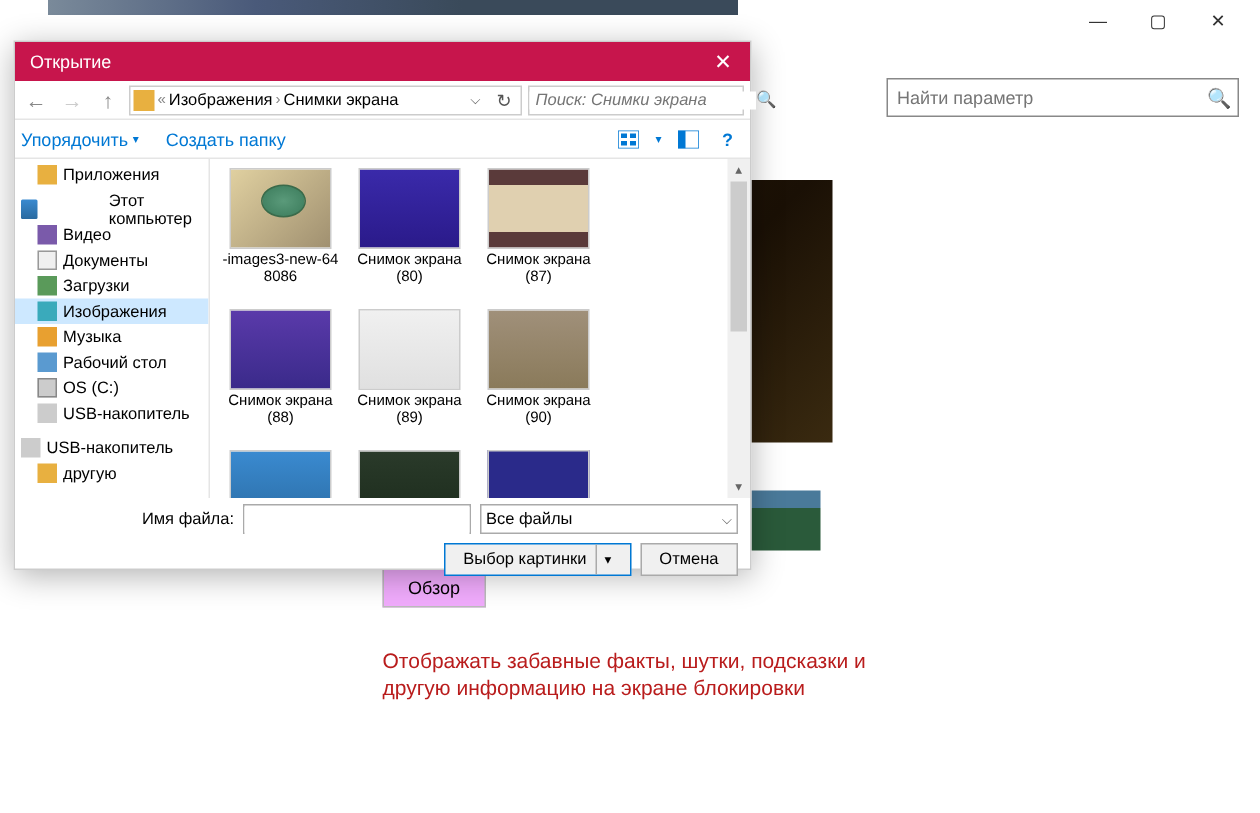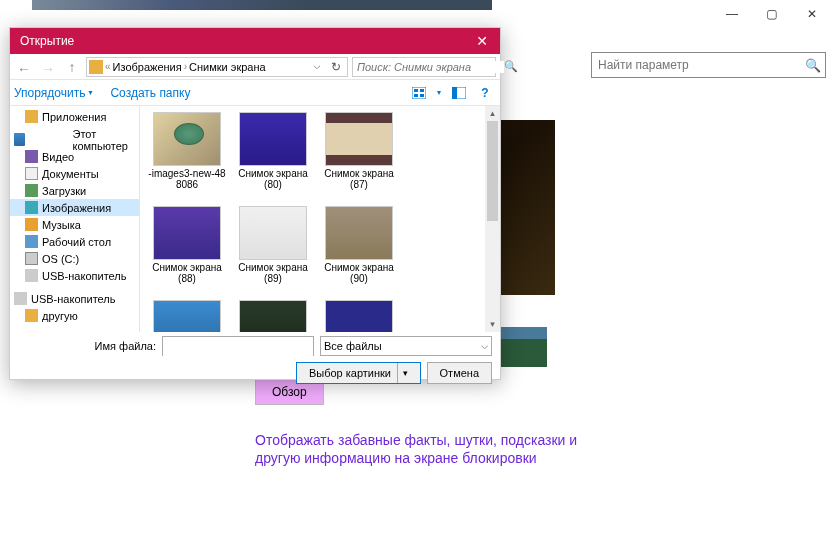--- a/index.html
+++ b/index.html
@@ -20,21 +20,21 @@
 .thumb { width:56px; height:40px; background:#3a5; }
 .thumb1 { background:linear-gradient(#0a1a2a 30%,#2a5030 30%,#2a5030 70%,#1a2a10 70%); }
 .thumb2 { background:linear-gradient(#7aaf7a,#5a8a5a); }
 .thumb3 { background:#0a5aaa; position:relative; }
 .thumb3::before{ content:""; position:absolute; inset:0; background:linear-gradient(#d4b020 20%,#0a5aaa 20%); }
 .thumb3 span{ position:absolute; top:2px; left:2px; right:2px; font-size:6px; color:#0a5aaa; background:#d4b020; text-align:center; line-height:6px; }
 .thumb3 .eb{ position:absolute; bottom:3px; left:4px; color:#fff; font-size:8px; font-weight:bold; }
 .thumb4 { background:linear-gradient(#7aaf7a,#5a8a5a); }
 .thumb5 { background:linear-gradient(#4a7a9a 30%,#2a5a3a 30%); }
 .browse-btn { padding:5px 16px; background:#f0abfc; border:1px solid #bbb; font-size:12px; cursor:pointer; }
-.lock-tip { margin-top:26px; font-size:14px; color:#6d28d9; max-width:360px; line-height:1.3; }
+.lock-tip { margin-top:26px; font-size:14px; color:#b91c1c; max-width:360px; line-height:1.3; }
 
 
 .wallstrip { position:absolute; left:32px; top:0; width:460px; height:10px; background:linear-gradient(to right,#7a8a9a,#4a5a7a 30%,#3a4a5a 60%); }
 
 
 .dialog { position:absolute; left:9px; top:27px; width:492px; height:353px; background:#fff; box-shadow:0 4px 20px rgba(0,0,0,0.3); border:1px solid #ccc; }
 .dlg-title { height:26px; background:#c7154c; display:flex; align-items:center; padding:0 10px; color:#fff; font-size:12px; }
 .dlg-title .ttxt { flex:1; }
 .dlg-close { width:36px; height:26px; display:flex; align-items:center; justify-content:center; margin-right:-10px; font-size:14px; }
 .dlg-nav { height:26px; display:flex; align-items:center; padding:0 4px; border-bottom:1px solid #e5e5e5; gap:4px; }
@@ -236,21 +236,21 @@
         </div>
       <div class="sb-item lvl2">
           <span class="ico ico-folder"></span>
           <span>другую</span>
         </div>
     </div>
     <div class="file-area">
       <div class="file-grid">
         <div class="file-item">
             <div class="file-thumb ft1"></div>
-            <div class="file-name"><span>-images3-new-48</span><br><span>8086</span></div>
+            <div class="file-name"><span>-images3-new-64</span><br><span>8086</span></div>
           </div>
         <div class="file-item">
             <div class="file-thumb ft80"></div>
             <div class="file-name"><span>Снимок экрана</span><br><span>(80)</span></div>
           </div>
         <div class="file-item">
             <div class="file-thumb ft87"></div>
             <div class="file-name"><span>Снимок экрана</span><br><span>(87)</span></div>
           </div>
         <div class="file-item">

